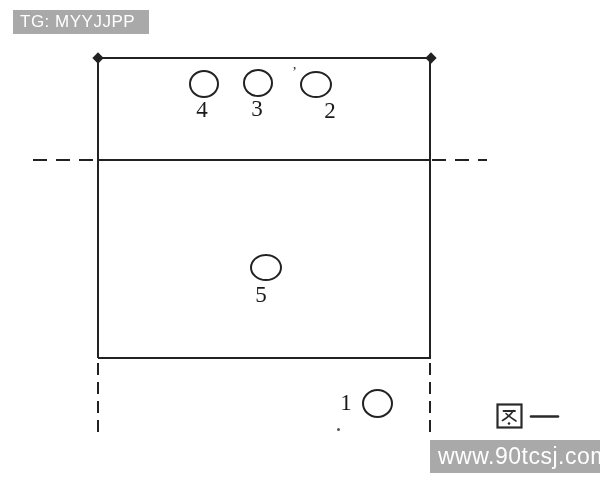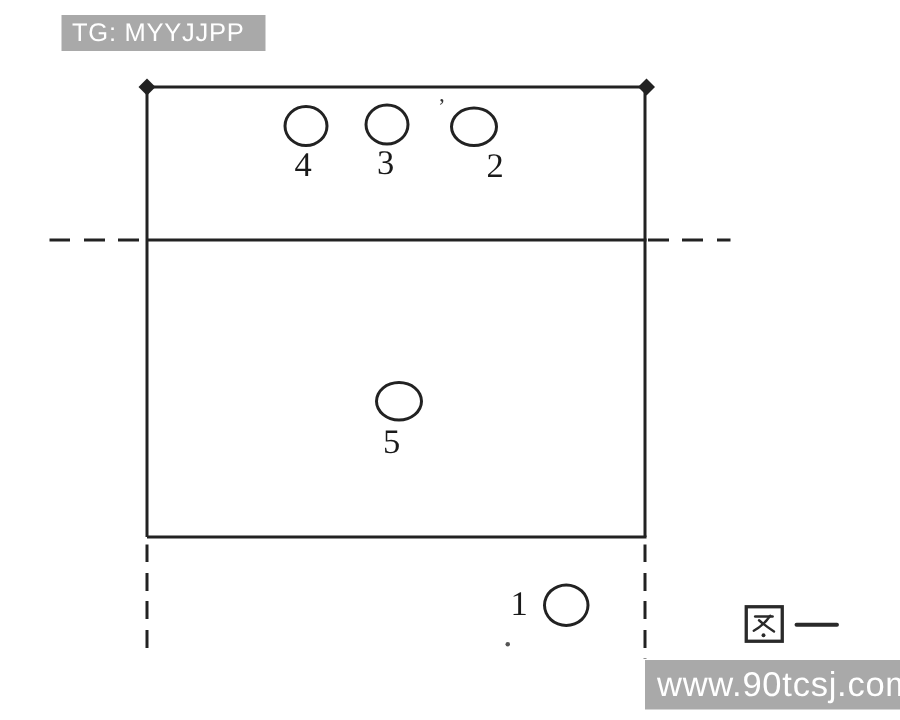--- a/index.html
+++ b/index.html
@@ -12,21 +12,21 @@
   body{background:#fff;font-family:"Liberation Sans", sans-serif;}
   .stage{
     position:relative;width:600px;height:480px;background:var(--bg,#fff);
     overflow:hidden;
   }
   
   .wm{
     position:absolute;background:var(--wm_bg,#a9a9a9);color:var(--wm_text,#fff);
     font-family:"Liberation Sans", sans-serif;white-space:nowrap;box-sizing:border-box;
   }
-  .wm-top{left:13px;top:10px;width:136px;height:24px;font-size:17px;line-height:24px;padding-left:7px;letter-spacing:0.5px;margin-left:28px;}
+  .wm-top{left:13px;top:10px;width:136px;height:24px;font-size:17px;line-height:24px;padding-left:7px;letter-spacing:0.5px;}
   .wm-bottom{left:430px;top:440px;width:170px;height:33px;font-size:23px;line-height:33px;padding-left:8px;letter-spacing:0.5px;}
   
   .hline{position:absolute;height:2px;background:var(--line,#222);}
   .vline{position:absolute;width:2px;background:var(--line,#222);}
   
   .hdash{position:absolute;height:2px;background:repeating-linear-gradient(90deg,var(--line,#222) 0 14px,transparent 14px 23px);}
   .vdash{position:absolute;width:2px;background:repeating-linear-gradient(180deg,var(--line,#222) 0 12px,transparent 12px 19px);}
   .corner{position:absolute;width:8px;height:8px;background:var(--line,#222);transform:rotate(45deg);}
   
   .pcircle{position:absolute;border:2px solid var(--line,#222);border-radius:50%;background:transparent;box-sizing:border-box;}

